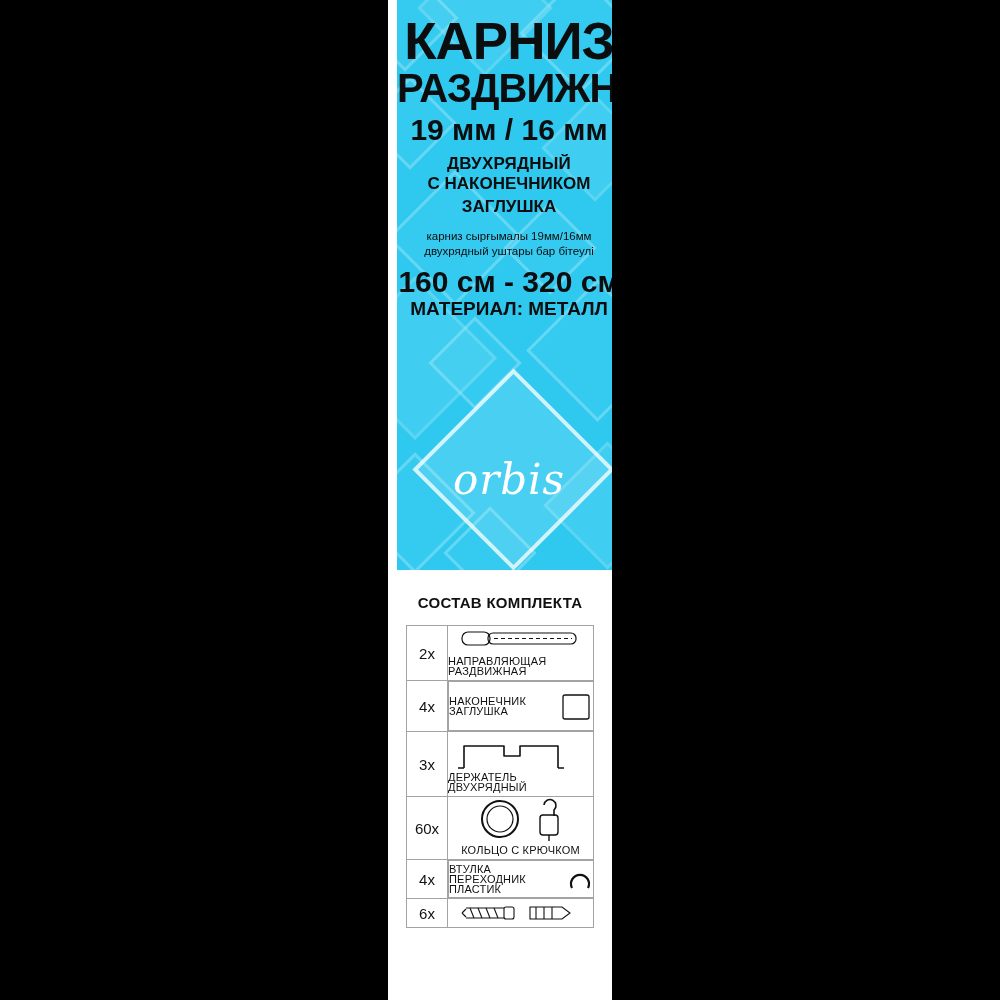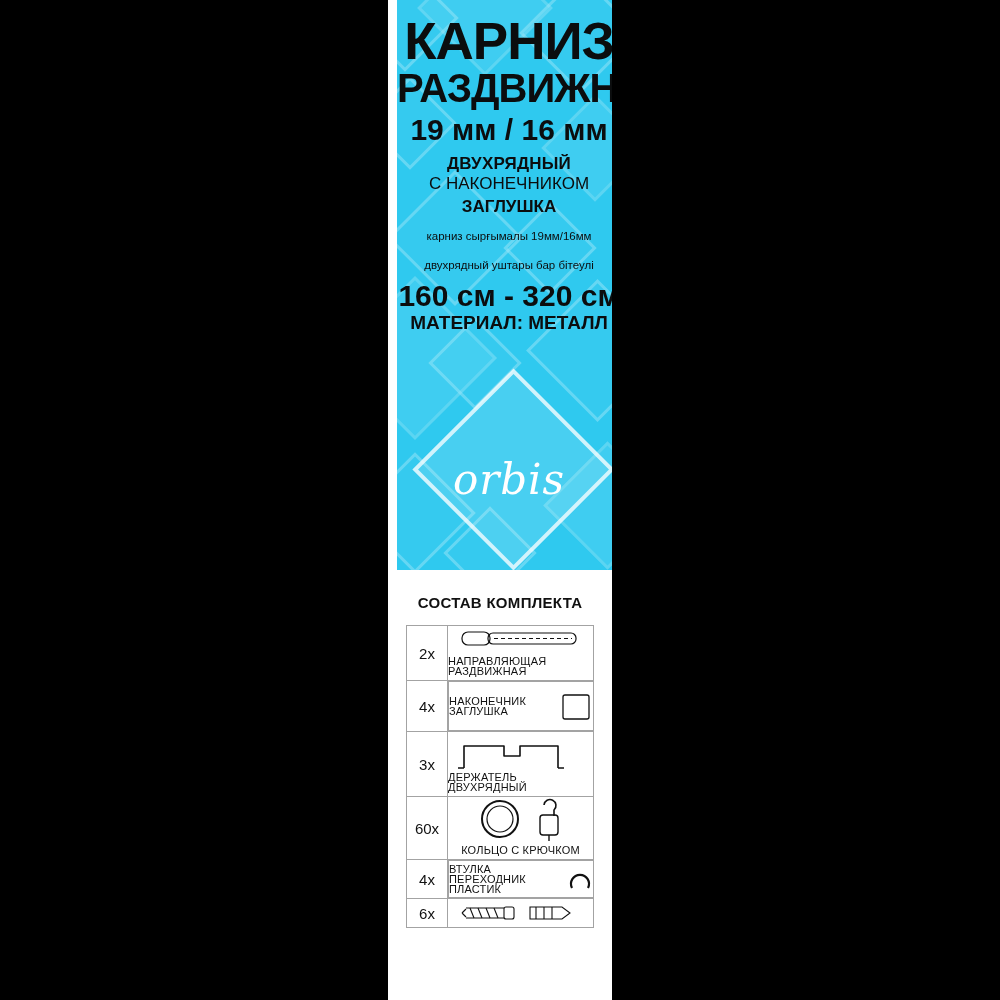--- a/index.html
+++ b/index.html
@@ -56,21 +56,21 @@
     white-space:nowrap;
   }
   .t-sub{
     font-weight:bold;
     font-size:17px;
     line-height:20px;
     margin-top:8px;
     letter-spacing:.2px;
   }
   .t-sub2{
-    font-weight:normal;
+    font-weight:bold;
     font-size:17px;
     line-height:20px;
   }
   .t-zaglushka{
     font-weight:bold;
     font-size:17px;
     line-height:20px;
     margin-top:3px;
   }
   .t-kz{
@@ -194,21 +194,21 @@
       </div>
 
       <div class="cyan-inner">
         <div class="t-karniz">КАРНИЗ</div>
         <div class="t-razdv">РАЗДВИЖНОЙ</div>
         <div class="t-size">19 мм / 16 мм</div>
         <div class="t-sub">ДВУХРЯДНЫЙ</div>
         <div class="t-sub2">С НАКОНЕЧНИКОМ</div>
         <div class="t-zaglushka">ЗАГЛУШКА</div>
         <div class="t-kz">карниз сырғымалы 19мм/16мм</div>
-        <div class="t-kz" style="margin-top:15px;">двухрядный уштары бар бiтеулi</div>
+        <div class="t-kz" style="margin-top:1px;">двухрядный уштары бар бiтеулi</div>
         <div class="t-len">160 см - 320 см</div>
         <div class="t-mat">МАТЕРИАЛ: МЕТАЛЛ</div>
       </div>
 
       <div class="logo-diamond"></div>
       <div class="logo-text">orbis</div>
     </div>
 
     <div class="lower">
 

